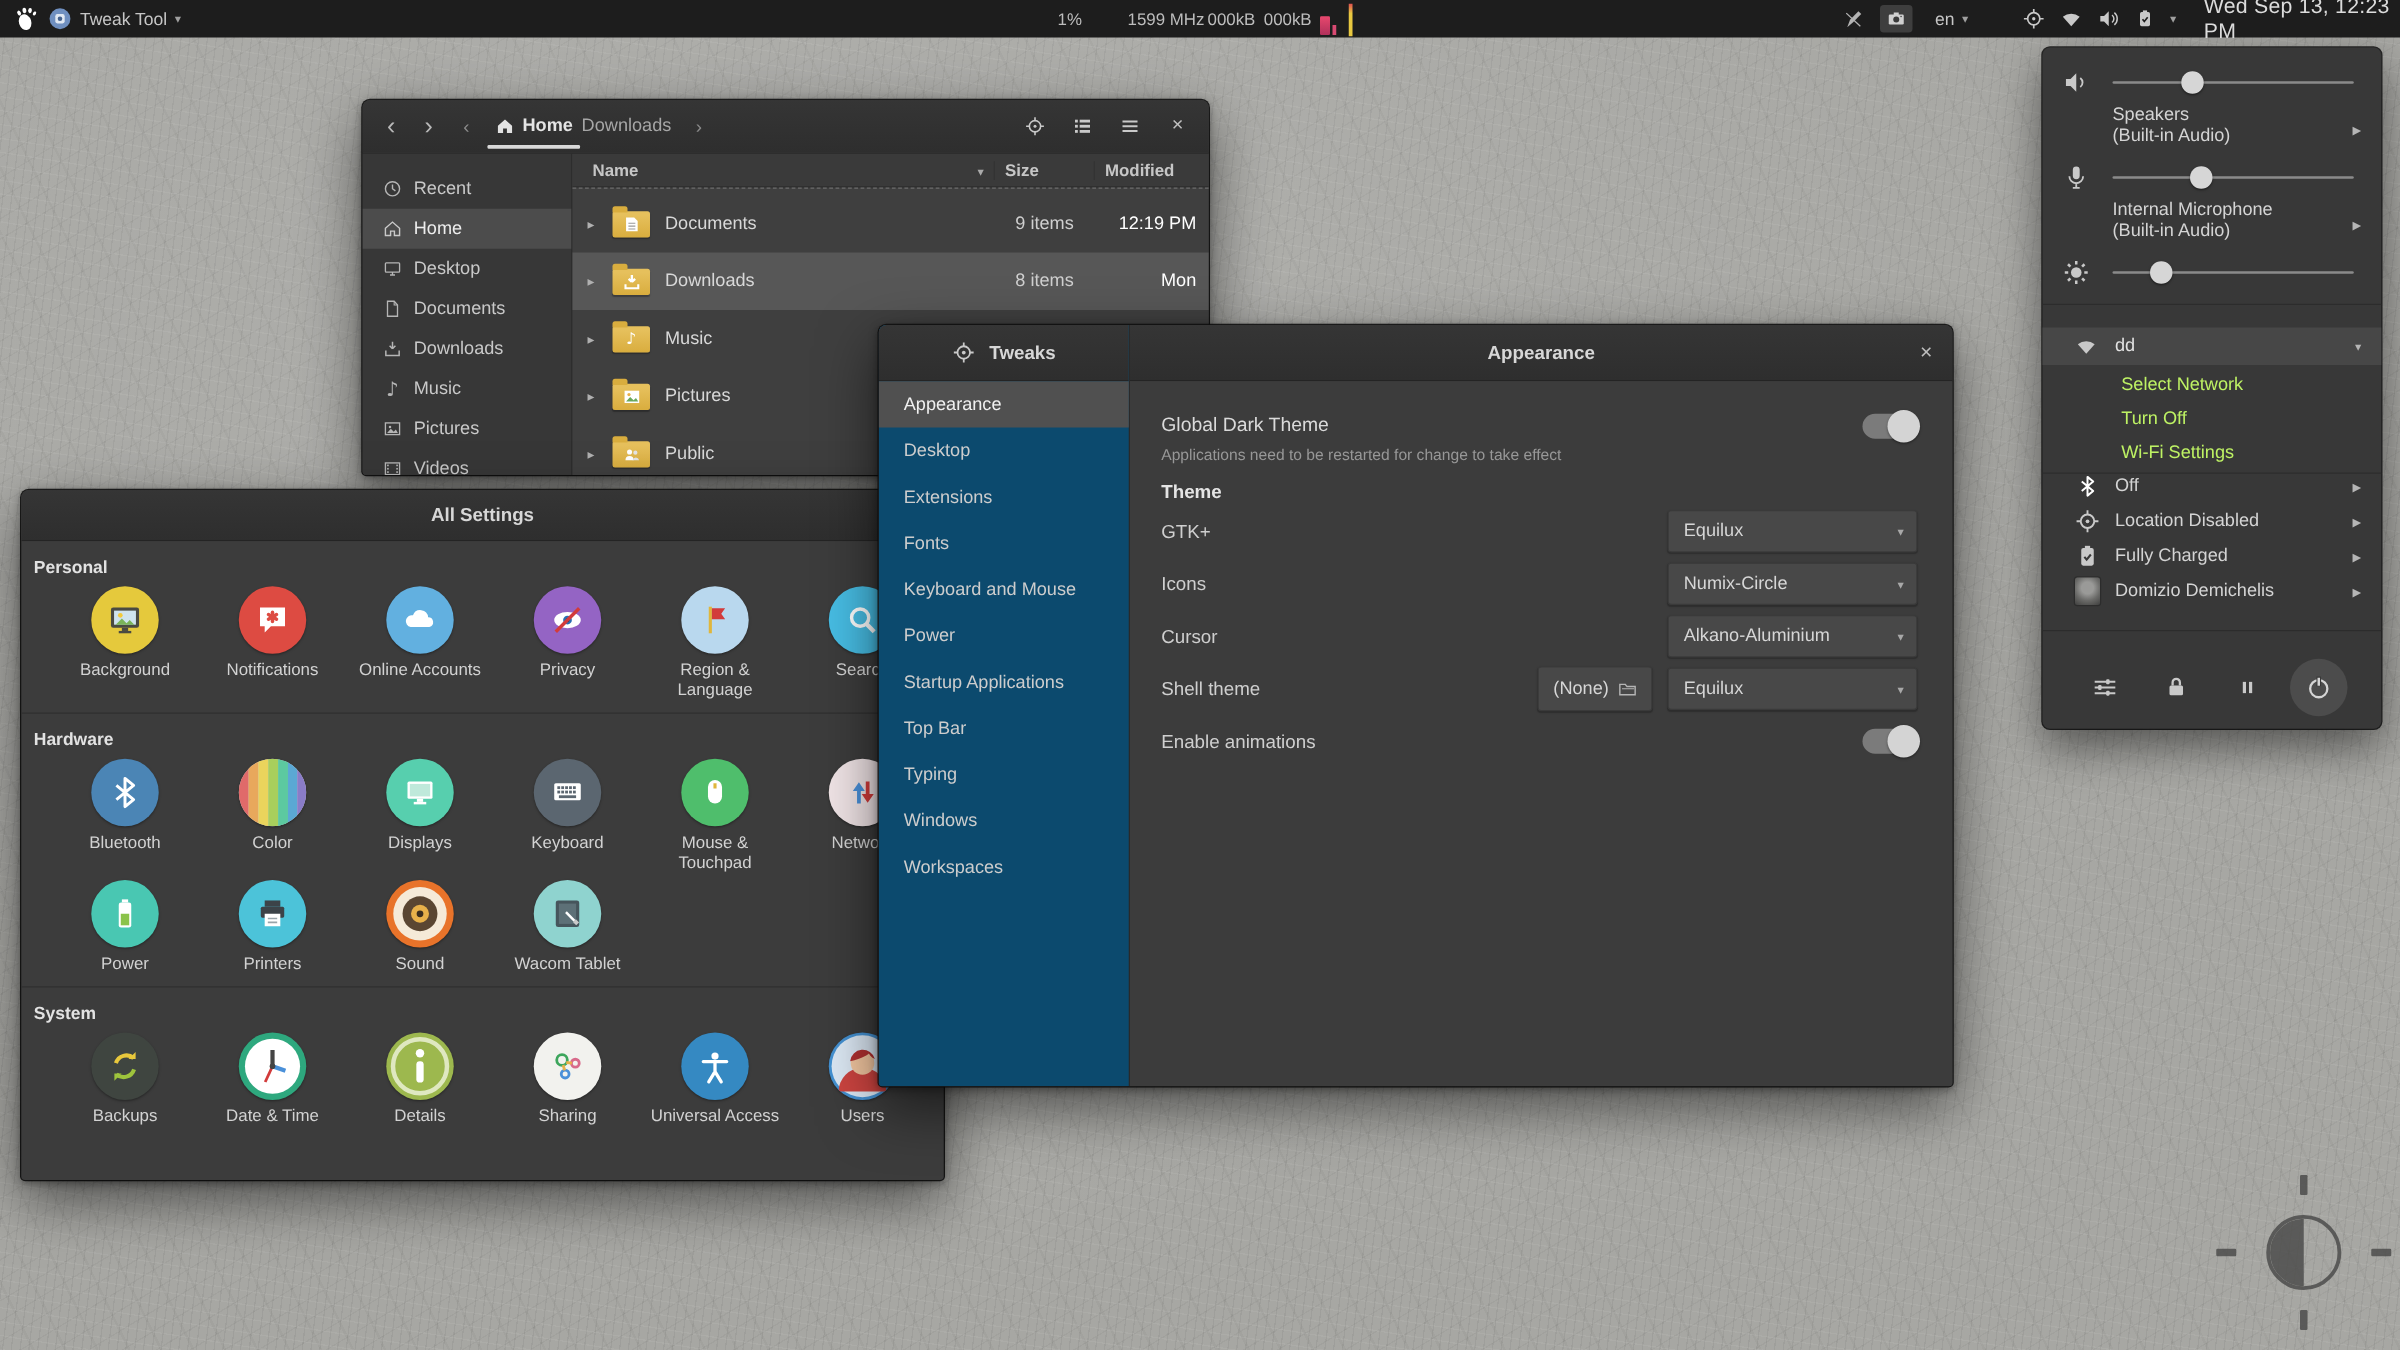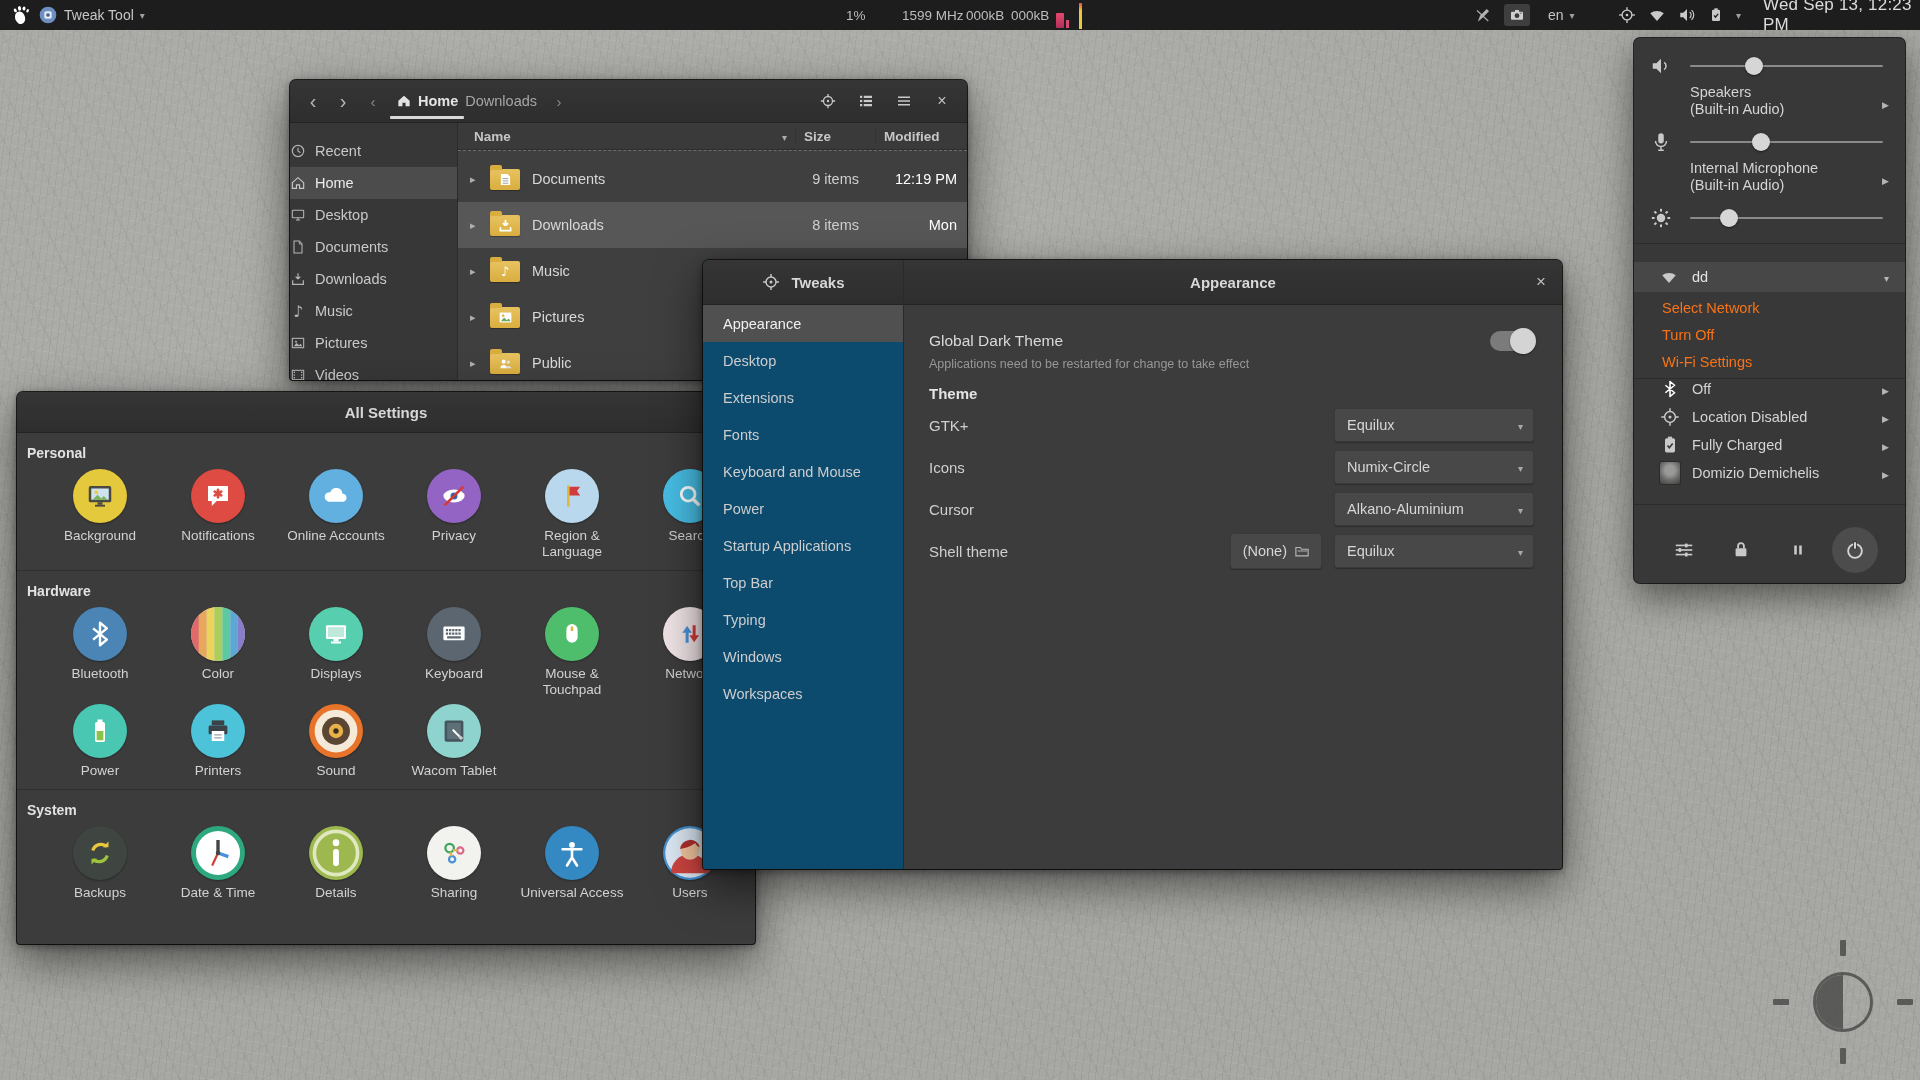--- a/index.html
+++ b/index.html
@@ -43,21 +43,21 @@
 .chev-l::before{content:"‹"}.chev-r::before{content:"›"}
 .chev-dim{color:#8a8a8a;font-size:15px}
 .crumb{display:flex;align-items:center;gap:7px;margin-left:8px;position:relative}
 .crumb-home{display:flex;align-items:center;gap:6px;font-weight:bold;color:#e4e4e4;font-size:14.5px;position:relative}
 .crumb-home::after{content:"";position:absolute;left:-6px;right:-6px;bottom:-10px;height:3px;background:#d8d8d8;border-radius:1px}
 .crumb-next{color:#a6a6a6;font-size:14.5px}
 .hb-right{margin-left:auto;display:flex;align-items:center;gap:4px}
 .hb-btn{width:34px;height:30px;display:flex;align-items:center;justify-content:center}
 .files-body{flex:1;display:flex;min-height:0}
 .fsidebar{width:168px;background:#373737;border-right:1px solid #2b2b2b;padding-top:12px;box-sizing:border-box}
-.fside-item{height:32px;display:flex;align-items:center;gap:9px;padding-left:0;color:#c9c9c9;font-size:14.5px}
+.fside-item{height:32px;display:flex;align-items:center;gap:9px;padding-left:16px;color:#c9c9c9;font-size:14.5px}
 .fside-item.selected{background:#4c4c4c;color:#ededed}
 .flist{flex:1;background:#3f3f3f;display:flex;flex-direction:column;min-width:0}
 .colhead{height:26px;flex:0 0 26px;display:flex;align-items:center;background:#3a3a3a;border-bottom:1px solid #2e2e2e;font-size:13.5px;font-weight:bold;color:#c6c6c6}
 .ch-name{flex:1;display:flex;align-items:center;padding-left:16px}
 .ch-caret{margin-left:auto;padding-right:8px}
 .ch-caret::after{content:"▾";font-size:10px;color:#aaa}
 .ch-size{width:80px;border-left:1px solid #333;padding-left:8px;box-sizing:border-box}
 .ch-mod{width:92px;border-left:1px solid #333;padding-left:8px;box-sizing:border-box}
 .frows{flex:1;border-top:1px dashed #6d6d6d;padding-top:5px}
 .frow{height:46px;display:flex;align-items:center;color:#d8d8d8;font-size:14.5px}
@@ -115,21 +115,21 @@
 .dev-row{position:absolute;left:0;right:0}
 .dev-title{position:absolute;left:56px;top:0;line-height:17px;color:#d4d4d4}
 .sub-arrow{position:absolute;right:16px;top:50%;transform:translateY(-50%)}
 .sub-arrow::after{content:"▶";font-size:9px;color:#b5b5b5}
 .pv-div{position:absolute;left:0;right:0;border-top:1px solid #2c2c2c}
 .ddrow{position:absolute;left:0;right:0;height:30px;background:#474747;display:flex;align-items:center}
 .ddrow .wic{position:absolute;left:26px;width:18px;height:18px}
 .ddrow .ssid{position:absolute;left:58px;color:#e2e2e2}
 .ddrow .dd-caret{position:absolute;right:16px}
 .ddrow .dd-caret::after{content:"▾";font-size:10px;color:#b5b5b5}
-.wifi-item{height:27px;display:flex;align-items:center;padding-left:28px;color:#f97316}
+.wifi-item{height:27px;display:flex;align-items:center;padding-left:63px;color:#bef264}
 .mrow{height:28px;display:flex;align-items:center;position:relative;color:#d4d4d4}
 .mrow .mic-slot{position:absolute;left:26px;width:20px;height:20px}
 .mrow .mlabel{position:absolute;left:58px}
 .avatar-sq{width:22px;height:22px;border-radius:2px;background:radial-gradient(circle at 50% 38%, #9a9a98 0 28%, #6a6a68 60%, #3f3f3e);box-shadow:0 0 0 1px #2c2c2c}
 .pv-buttons{position:absolute;left:0;right:0;display:flex;align-items:center;justify-content:space-around;padding:0 22px}
 .pv-btn{width:46px;height:46px;display:flex;align-items:center;justify-content:center;border-radius:50%}
 .pv-btn.active{background:#4c4c4c}
 
 .emblem-target{position:absolute;left:1773px;top:940px;width:140px;height:124px;opacity:.82;z-index:1}
 .et-circle{position:absolute;left:40px;top:32px;width:60px;height:60px;border:3px solid #4a4a49;border-radius:50%;overflow:hidden;box-sizing:border-box}
@@ -869,20 +869,26 @@
                 <path d="M1 3h5l1.5 2H15v7.5H1z" fill="none" stroke="#b5b5b5" stroke-width="1.3"></path>
                 <path d="M3 7h11" stroke="#b5b5b5" stroke-width="1.1"></path>
               </svg>
             </span>
         </span>
         <span class="dropdown">
             <span>Equilux</span>
             <span class="dcaret"></span>
           </span>
       </div>
+      <div class="combo-row">
+        <span class="rl">Enable animations</span>
+        <span class="toggle">
+            <span class="knob-t"></span>
+          </span>
+      </div>
     </div>
   </div>
 </div>
 
 <div class="popover">
   <div class="pv-abs slider-row" style="top:14px">
     <span class="sic ic">
         <svg viewBox="0 0 24 24">
           <path d="M3 9v6h4l5 5V4L7 9H3z" fill="#c9c9c9"></path>
           <path d="M15.5 8a5 5 0 0 1 0 8" stroke="#c9c9c9" stroke-width="1.6" fill="none"></path>

